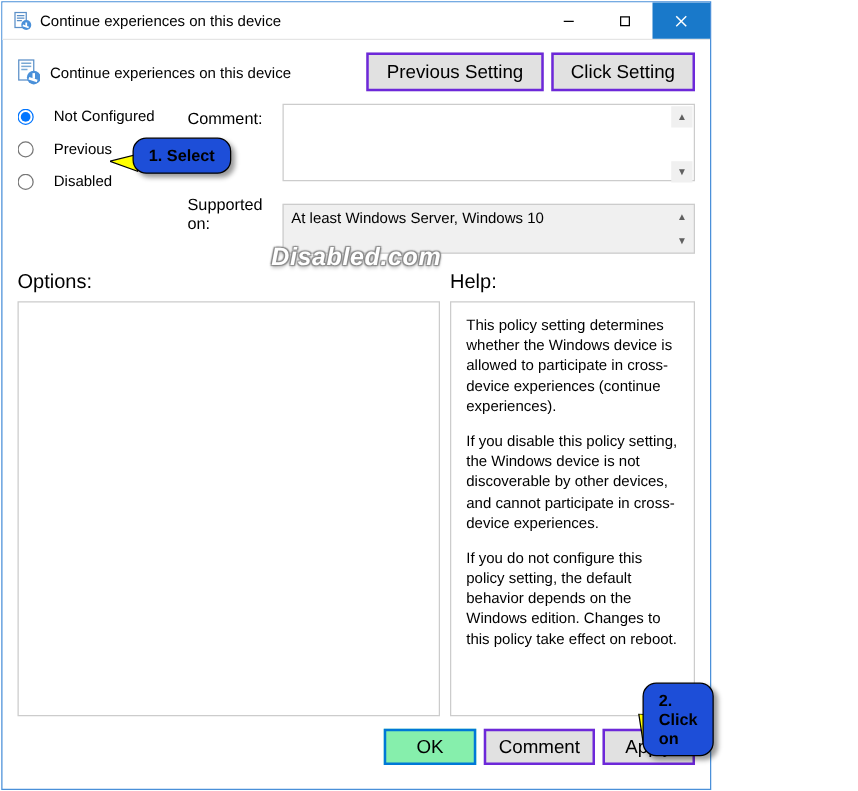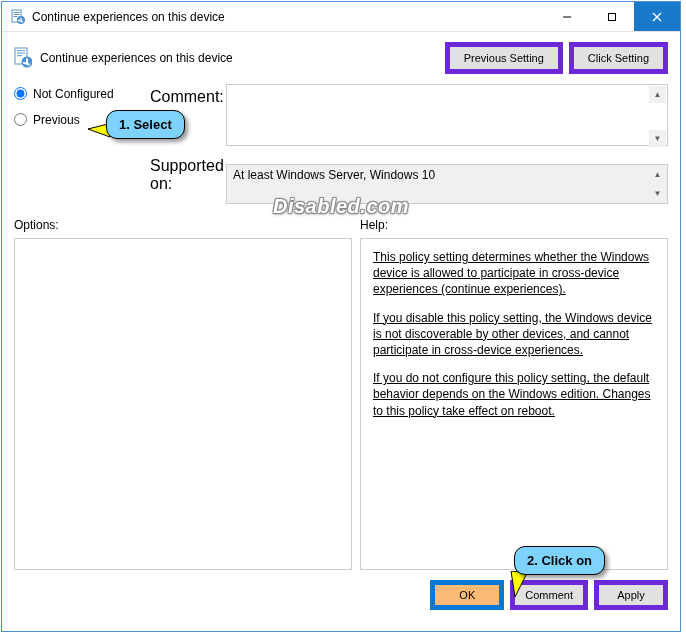--- a/index.html
+++ b/index.html
@@ -7,21 +7,21 @@
       font-family: "Segoe UI", Tahoma, sans-serif;
       font-size: 12px;
       background: #fff;
       width: 686px;
       height: 633px;
       overflow: hidden;
       position: relative;
     }
     .outer-border {
       border: 1px solid #4a90d9;
-      width: 680px;
+      width: 568px;
       height: 631px;
       margin: 1px;
       position: relative;
     }
     .titlebar {
       height: 30px;
       background: #fff;
       display: flex;
       align-items: center;
       border-bottom: 1px solid #e5e5e5;
@@ -61,42 +61,42 @@
       margin-right: 8px;
     }
     .policy-title { font-size: 12px; }
     .nav-buttons {
       margin-left: auto;
       display: flex;
       gap: 6px;
     }
     .btn {
       background: #e1e1e1;
-      border: 5px solid #6d28d9;
+      border: 2px solid #6d28d9;
       padding: 5px 14px;
-      font-size: 11px;
+      font-size: 15px;
       font-family: inherit;
       cursor: pointer;
       min-width: 86px;
       text-align: center;
     }
-    .btn.primary { border-color: #0078d7; background: #fdba74; }
+    .btn.primary { border-color: #0078d7; background: #86efac; }
 
     .config-grid {
       display: grid;
       grid-template-columns: 130px 70px 1fr;
       gap: 4px 6px;
       margin-top: 4px;
     }
     .radio-col { grid-column: 1; }
     .radio-group { display: flex; flex-direction: column; gap: 12px; padding-top: 3px; }
-    .radio-item { display: flex; gap: 6px; font-size: 12px; }
+    .radio-item { display: flex; align-items: center; gap: 16px; font-size: 12px; }
     .radio-item input[type="radio"] { width: 13px; height: 13px; cursor: pointer; }
 
-    .label-col { grid-column: 2; font-size: 16px; padding-top: 4px; }
+    .label-col { grid-column: 2; font-size: 13px; padding-top: 4px; }
     .field-col { grid-column: 3; }
 
     .comment-box {
       width: 100%;
       height: 62px;
       border: 1px solid #ccc;
       background: #fff;
       resize: none;
       font-family: inherit;
       font-size: 12px;
@@ -128,46 +128,45 @@
       background: #f0f0f0;
       display:flex; align-items:center; justify-content:center;
       color:#606060;
       font-size: 8px;
     }
 
     .lower { display: flex; gap: 8px; margin-top: 14px; }
     .lower-col { display: flex; flex-direction: column; }
     .lower-col.left { width: 338px; }
     .lower-col.right { flex: 1; justify-content: center; }
-    .lower-label { font-size: 12px; margin-bottom: 6px; }
+    .lower-label { font-size: 16px; margin-bottom: 6px; }
     .panel {
       border: 1px solid #ccc;
       background: #fff;
       height: 332px;
       padding: 10px 12px;
       font-size: 12px;
       overflow: hidden;
       position: relative;
-      text-decoration: underline;
     }
     .panel.help { line-height: 1.35; }
     .panel.help p { margin-bottom: 12px; }
 
     .footer-buttons {
       display: flex;
       gap: 6px;
       justify-content: flex-end;
       margin-top: 10px;
     }
     .footer-buttons .btn { min-width: 74px; padding: 4px 10px; }
 
     
     .callout {
       position: absolute;
-      background: #7dd3fc;
+      background: #1d4ed8;
       border: 1px solid #000;
       border-radius: 11px;
       padding: 6px 12px;
       font-size: 13px;
       font-weight: bold;
       box-shadow: 3px 3px 4px rgba(0,0,0,0.4);
       z-index: 100;
     }
     .callout-tail {
       position: absolute;
@@ -250,20 +249,24 @@
       <div class="radio-col" style="grid-row: 1 / span 2;">
         <div class="radio-group">
           <label class="radio-item">
             <input type="radio" name="state" checked="" style="">
             <span>Not Configured</span>
           </label>
           <label class="radio-item">
             <input type="radio" name="state" style="">
             <span>Previous</span>
           </label>
+          <label class="radio-item">
+            <input type="radio" name="state" style="">
+            <span>Disabled</span>
+          </label>
         </div>
       </div>
 
       <div class="label-col" style="grid-row:1;">Comment:</div>
       <div class="field-col" style="grid-row:1; position:relative;">
         <textarea class="comment-box" style=""></textarea>
         <div class="scroll-arrows" style="top:2px; bottom:2px; right:2px;">
           <div class="scroll-arrow">▲</div>
           <div class="scroll-arrow">▼</div>
         </div>

